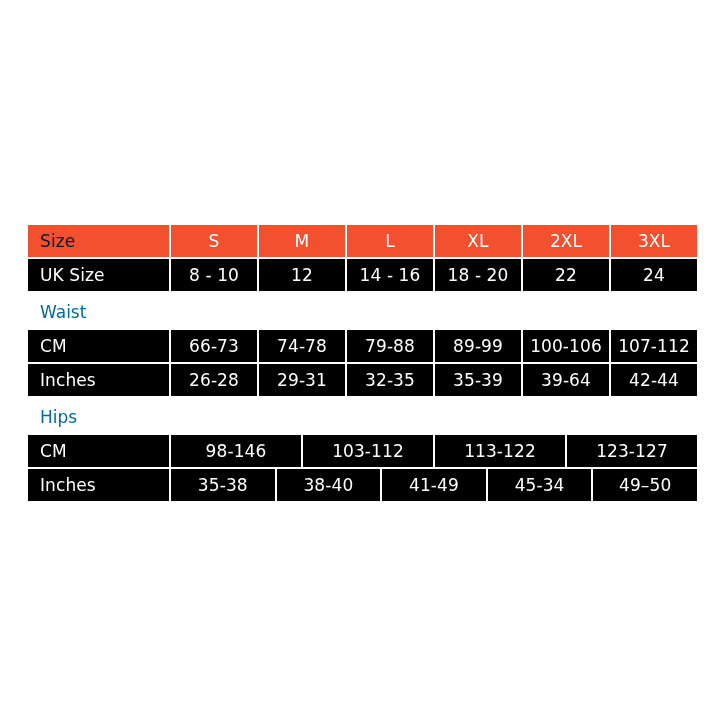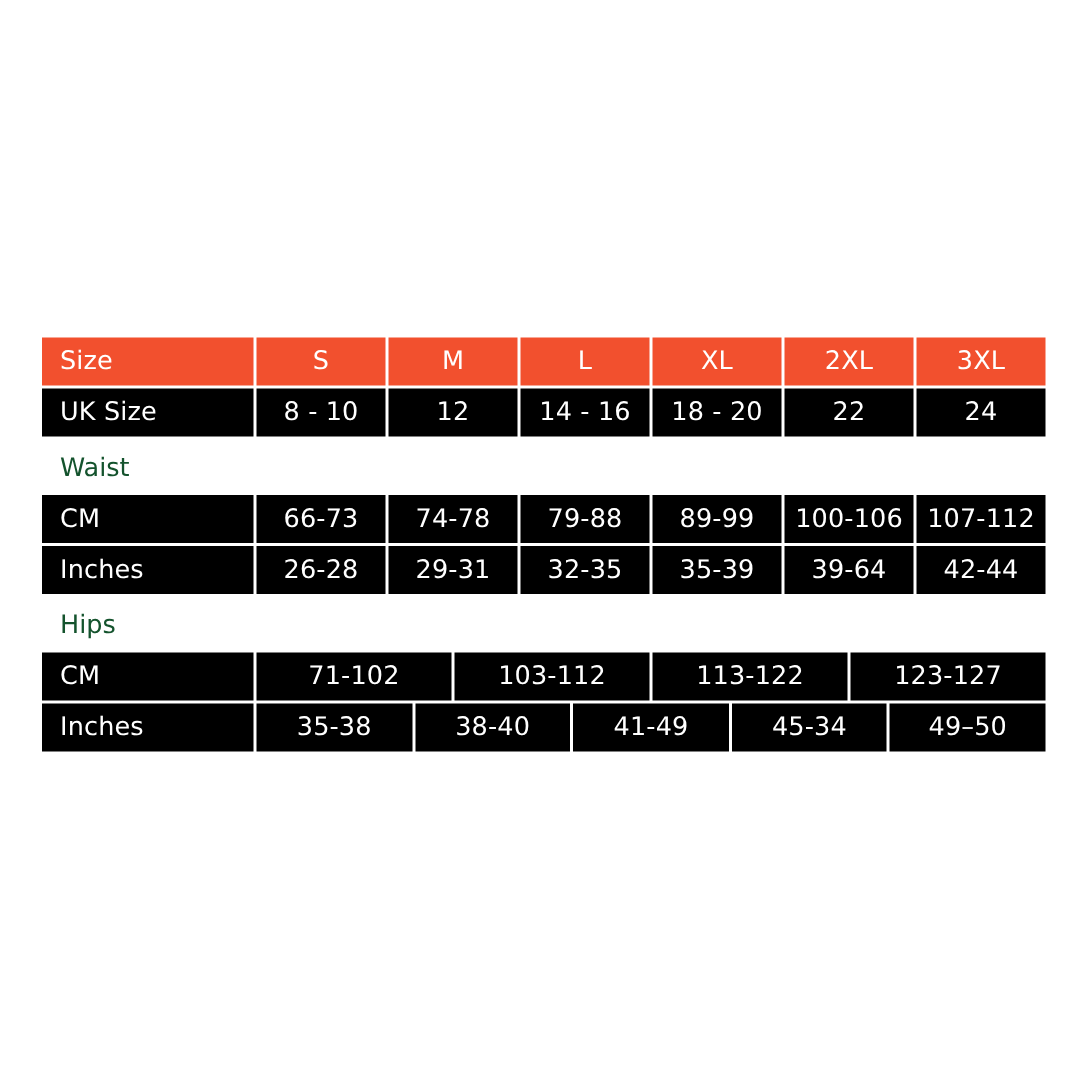--- a/index.html
+++ b/index.html
@@ -45,28 +45,28 @@
     justify-content: flex-start;
     padding-left: 12px;
   }
   .cell.data {
     flex: 1 1 0;
   }
   .row.header .cell {
     background: #F2502E;
   }
   .row.header .cell.label {
-    color: #ffffff;
+    color: #0f172a;
   }
   .section-label {
     height: 37px;
     display: flex;
     align-items: center;
     padding-left: 12px;
-    color: #14532d;
+    color: #0369a1;
     font-size: 17px;
     font-weight: 500;
     background: #ffffff;
   }
 </style>
 </head>
 <body>
 
 <div class="page">
   <div class="size-chart">
@@ -110,21 +110,21 @@
       <div class="cell data">32-35</div>
       <div class="cell data">35-39</div>
       <div class="cell data">39-64</div>
       <div class="cell data">42-44</div>
     </div>
 
     <div class="section-label">Hips</div>
 
     <div class="row">
       <div class="cell label">CM</div>
-      <div class="cell data">71-102</div>
+      <div class="cell data">98-146</div>
       <div class="cell data">103-112</div>
       <div class="cell data">113-122</div>
       <div class="cell data">123-127</div>
     </div>
 
     <div class="row">
       <div class="cell label">Inches</div>
       <div class="cell data">35-38</div>
       <div class="cell data">38-40</div>
       <div class="cell data">41-49</div>

